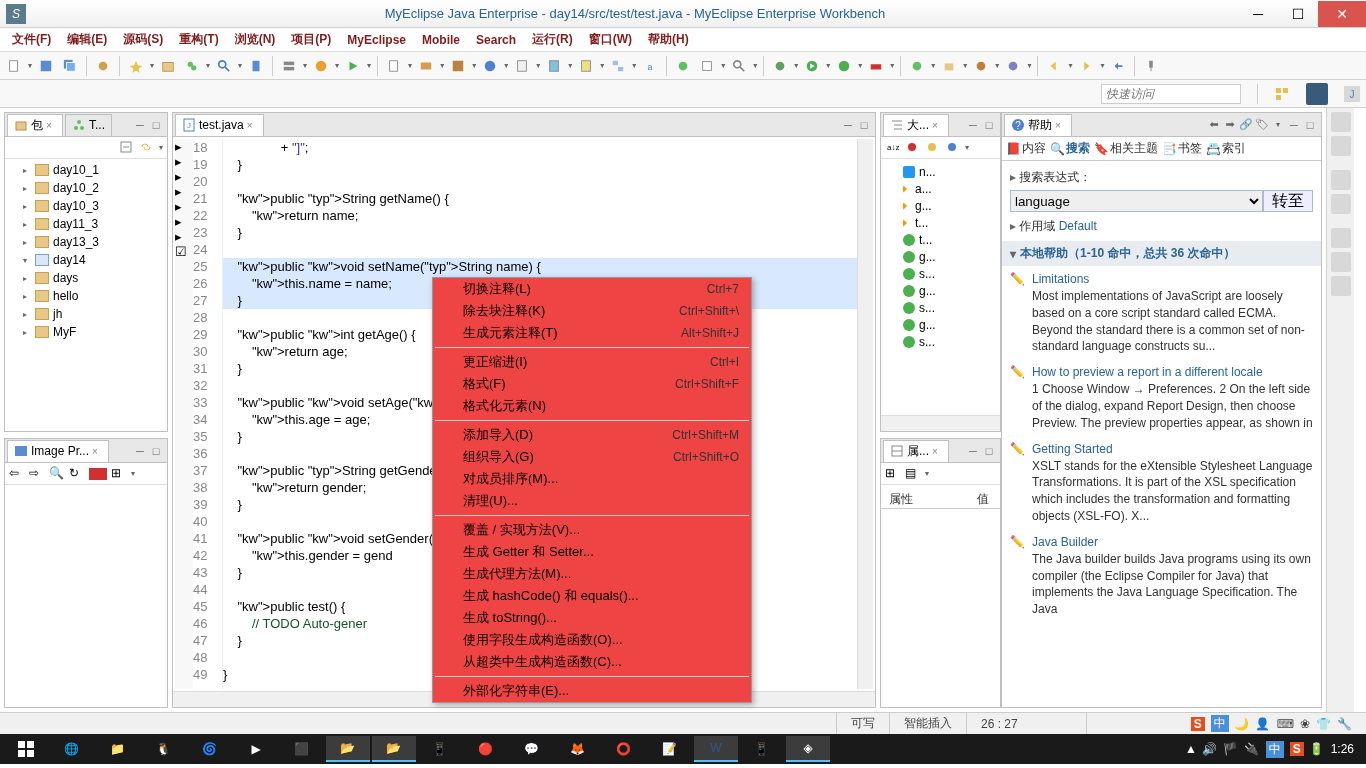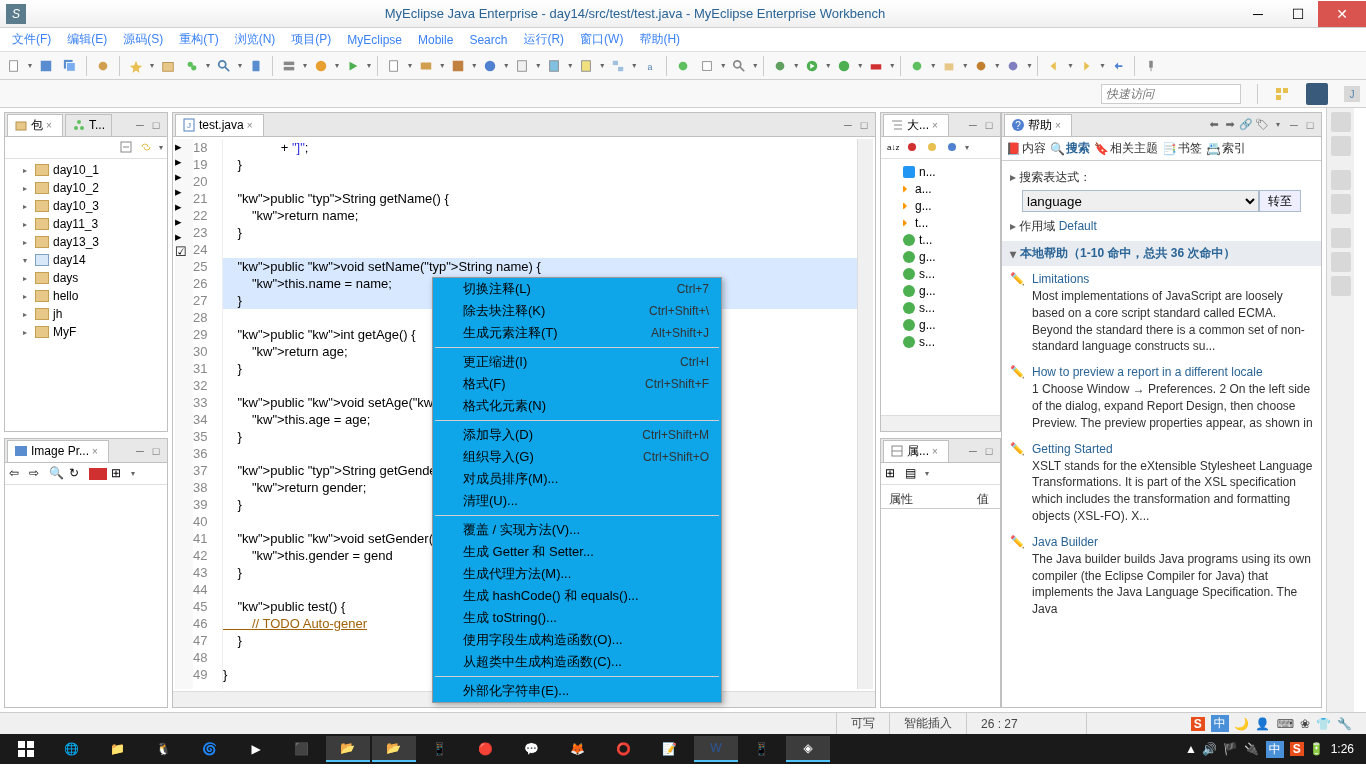--- a/index.html
+++ b/index.html
@@ -8,21 +8,21 @@
 
 .titlebar { height: 28px; background: linear-gradient(to bottom, #fff, #f0f0f0); display: flex; align-items: center; border-bottom: 1px solid #d0d0d0; }
 .titlebar .app-icon { width: 20px; height: 20px; background: #5a7c8c; margin: 0 6px; display: flex; align-items: center; justify-content: center; color: #fff; font-style: italic; font-size: 12px; }
 .titlebar .title { flex: 1; text-align: center; color: #2a6496; font-size: 13px; }
 .titlebar .winbtns { display: flex; }
 .titlebar .winbtn { width: 40px; height: 26px; display: flex; align-items: center; justify-content: center; font-size: 14px; }
 .titlebar .winbtn.close { background: #d9534f; color: #fff; width: 48px; }
 
 
 .menubar { height: 24px; display: flex; align-items: center; padding: 0 4px; border-bottom: 1px solid #e0e0e0; }
-.menubar .menuitem { padding: 3px 8px; color: #3b82f6; }
+.menubar .menuitem { padding: 3px 8px; color: #7f1d1d; font-weight: bold; }
 
 
 .toolbar { height: 28px; background: #f8f8f8; border-bottom: 1px solid #d0d0d0; display: flex; align-items: center; padding: 0 4px; gap: 4px; }
 .toolbar .tbtn { width: 20px; height: 20px; border: 1px solid transparent; border-radius: 2px; display: inline-flex; align-items: center; justify-content: center; }
 .toolbar .tbtn svg { width: 14px; height: 14px; }
 .toolbar .sep { width: 1px; height: 20px; background: #ccc; margin: 0 2px; }
 .toolbar .dd { font-size: 8px; color: #666; }
 .toolbar2 { height: 28px; background: #f8f8f8; border-bottom: 1px solid #d0d0d0; display: flex; align-items: center; justify-content: flex-end; padding: 0 6px; gap: 16px; }
 .toolbar2 input { width: 140px; height: 20px; border: 1px solid #ccc; padding: 0 4px; font-style: italic; color: #888; font-size: 12px; }
 .toolbar2 .persp { width: 22px; height: 22px; background: #3a5a7c; border-radius: 2px; }
@@ -60,24 +60,24 @@
 .editor .tabs .tab { background: #fff; }
 .editor .etabicon { width: 14px; height: 14px; display: inline-flex; align-items: center; justify-content: center; color: #5080c0; }
 .editor .body { display: flex; font-family: Consolas, monospace; font-size: 13px; background: #fff; position: relative; }
 .ruler { width: 18px; background: #f8f8f8; }
 .gutter { width: 30px; color: #888; padding-right: 6px; background: #fff; border-right: 1px solid #eee; }
 .gutter .ln { height: 17px; line-height: 17px; }
 .code { flex: 1; }
 .code .line { height: 17px; line-height: 17px; white-space: pre; }
 .code .hl { background: #d8e8ff; }
 .str { color: #3030e0; }
-.cmt { color: #a16207; text-decoration: underline; }
-
-
-.ctxmenu { position: absolute; left: 432px; top: 277px; width: 290px; background: #0ea5e9; border: 1px solid #999; box-shadow: 2px 2px 6px rgba(0,0,0,0.3); z-index: 1000; font-size: 13px; }
+.cmt { color: #14532d; }
+
+
+.ctxmenu { position: absolute; left: 432px; top: 277px; width: 320px; background: #ef4444; border: 1px solid #999; box-shadow: 2px 2px 6px rgba(0,0,0,0.3); z-index: 1000; font-size: 13px; }
 .ctxmenu .mi { height: 22px; display: flex; align-items: center; padding: 0 12px 0 30px; }
 .ctxmenu .mi .lbl { flex: 1; }
 .ctxmenu .mi .sc { color: #333; font-size: 12px; }
 .ctxmenu .msep { height: 1px; background: #d0d0d0; margin: 3px 2px; }
 
 
 .outline .body { padding: 4px; overflow: hidden; }
 .outline .onode { display: flex; align-items: center; height: 17px; padding-left: 18px; font-size: 12px; }
 .outline .onode .oicon { width: 12px; height: 12px; border-radius: 50%; margin-right: 4px; }
 .outline .onode .oicon.green { background: #4caf50; }
@@ -87,23 +87,23 @@
 
 .propshdr { height: 20px; display: flex; border-bottom: 1px solid #ccc; margin-top: 4px; gap: 46px; }
 .propshdr div { padding: 2px 8px; font-size: 12px; color: #333; }
 
 
 .helptabs { height: 24px; display: flex; align-items: center; border-bottom: 1px solid #ccc; padding: 0 4px; gap: 4px; }
 .helptabs .ht { display: flex; align-items: center; gap: 2px; font-size: 12px; color: #333; }
 .helptabs .ht .hicon { width: 14px; height: 14px; }
 .helptabs .ht.active { color: #2a6496; font-weight: bold; }
 .help .body { padding: 8px; font-size: 12px; color: #333; overflow-y: auto; }
-.help .frow { display: flex; align-items: flex-start; margin: 4px 12px; }
+.help .frow { display: flex; align-items: flex-start; margin: 4px 0; }
 .help .frow select { flex: 1; height: 22px; border: 1px solid #abc; }
-.help .frow button { height: 22px; padding: 0 8px; border: 1px solid #abc; background: #eef; font-size: 12px; }
+.help .frow button { height: 22px; padding: 0 8px; border: 1px solid #abc; background: #eef; font-size: 16px; }
 .help .scopelink { color: #2a6496; }
 .help .sechdr { background: #e8ecf0; padding: 4px 8px; margin: 6px -8px; color: #2a6496; font-weight: bold; display: flex; align-items: center; gap: 4px; }
 .help .result { margin-bottom: 10px; display: flex; gap: 6px; }
 .help .result .ricon { width: 16px; height: 16px; flex-shrink: 0; color: #e8a33d; }
 .help .result .rtitle { color: #2a6496; }
 .help .result .rtext { color: #333; margin-top: 2px; line-height: 1.4; }
 
 
 .statusbar { height: 22px; background: #f0f0f0; border-top: 1px solid #ccc; display: flex; align-items: flex-start; font-size: 12px; color: #444; }
 .statusbar .cell { border-left: 1px solid #ccc; padding: 0 14px; height: 100%; display: flex; align-items: center; }

